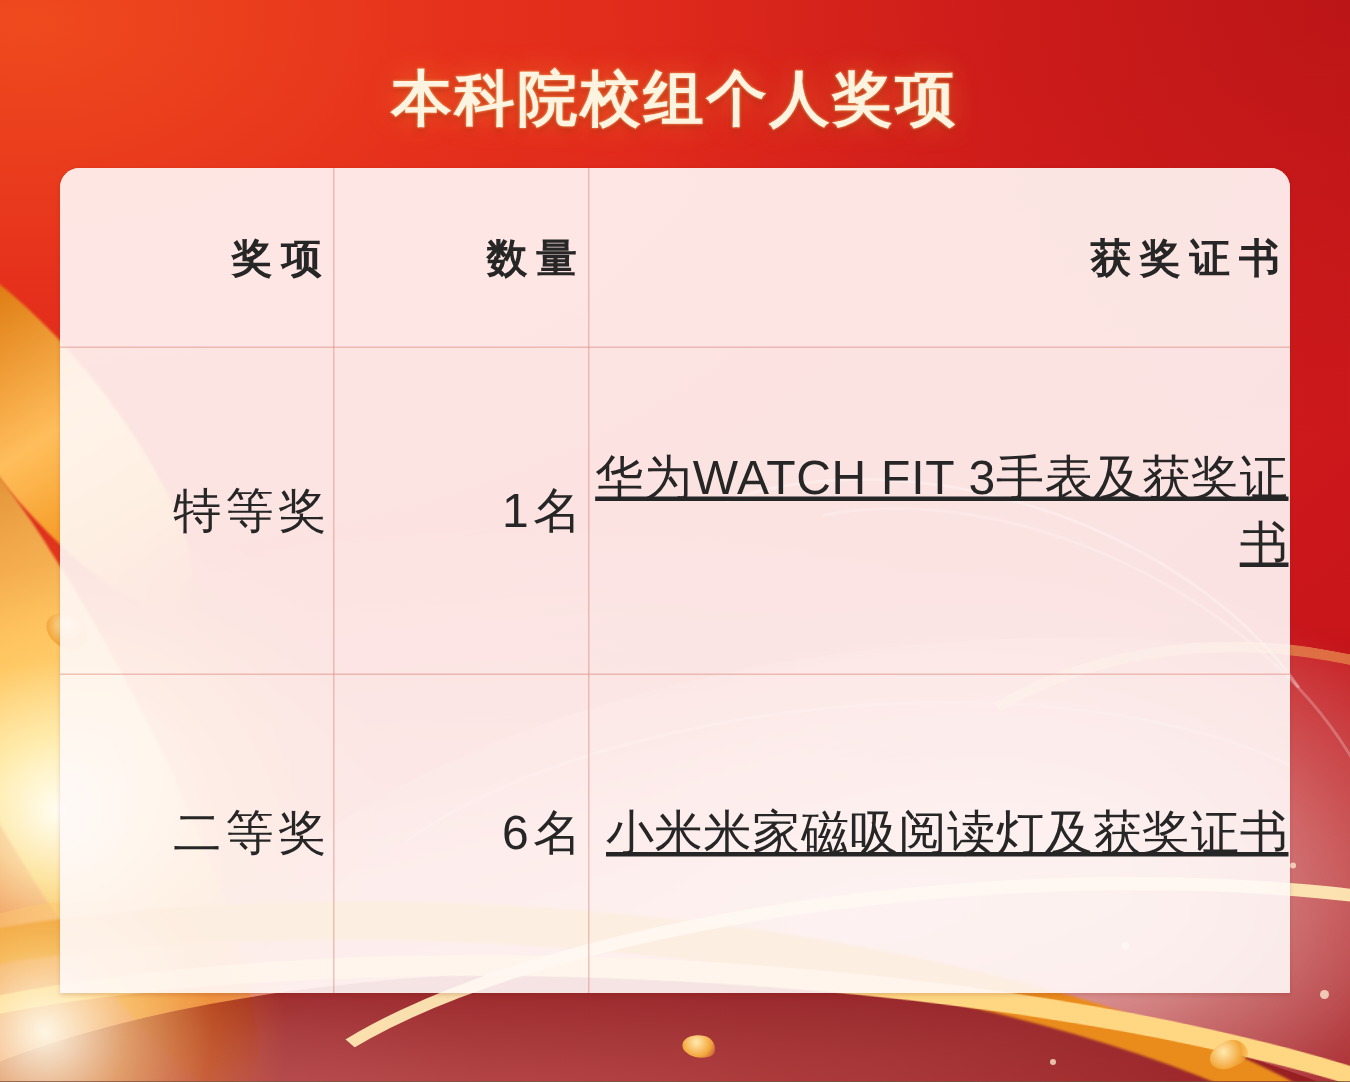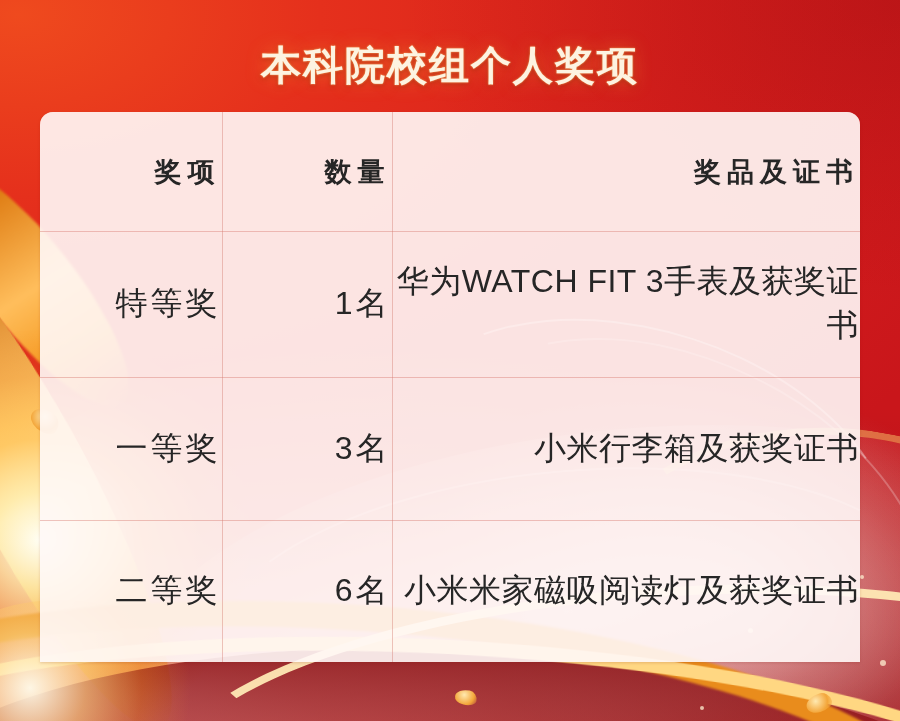--- a/index.html
+++ b/index.html
@@ -239,20 +239,21 @@
   }
   table.awards tbody td {
     height: 86px;
     font-size: 32px;
     font-weight: 400;
     letter-spacing: 1px;
     margin-left: 36px;
   }
   table.awards tbody td.col-prize {
     letter-spacing: 0.5px;
+    text-decoration: underline;
   }
   table.awards tbody tr td.col-award,
   table.awards tbody tr td.col-qty {
     letter-spacing: 3px;
   }
   
   table.awards tbody tr:nth-child(4) td { background: rgba(255,250,246,0.50); }
   table.awards tbody tr:nth-child(5) td { background: rgba(252,248,248,0.58); }
 </style>
 </head>
@@ -297,35 +298,30 @@
     <table class="awards">
       <colgroup>
         <col class="c1">
           <col class="c2">
           <col class="c3">
       </colgroup>
       <thead>
         <tr>
           <th>奖项</th>
           <th>数量</th>
-          <th>奖品及证书</th>
+          <th>获奖证书</th>
         </tr>
       </thead>
       <tbody>
         <tr>
           <td class="col-award">特等奖</td>
           <td class="col-qty">1名</td>
           <td class="col-prize">华为WATCH FIT 3手表及获奖证书</td>
         </tr>
         <tr>
-          <td class="col-award">一等奖</td>
-          <td class="col-qty">3名</td>
-          <td class="col-prize">小米行李箱及获奖证书</td>
-        </tr>
-        <tr>
           <td class="col-award">二等奖</td>
           <td class="col-qty">6名</td>
           <td class="col-prize">小米米家磁吸阅读灯及获奖证书</td>
         </tr>
       </tbody>
     </table>
   </div>
 
 </div>
 

